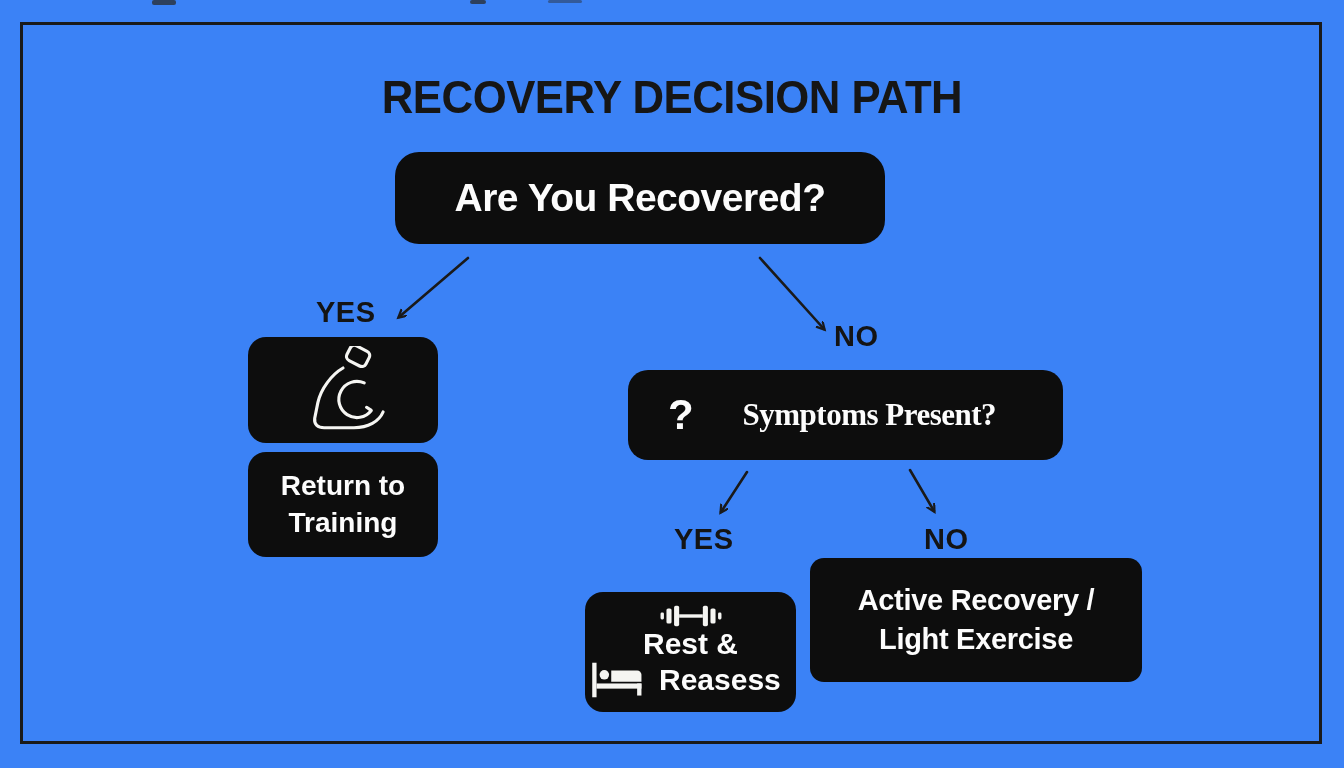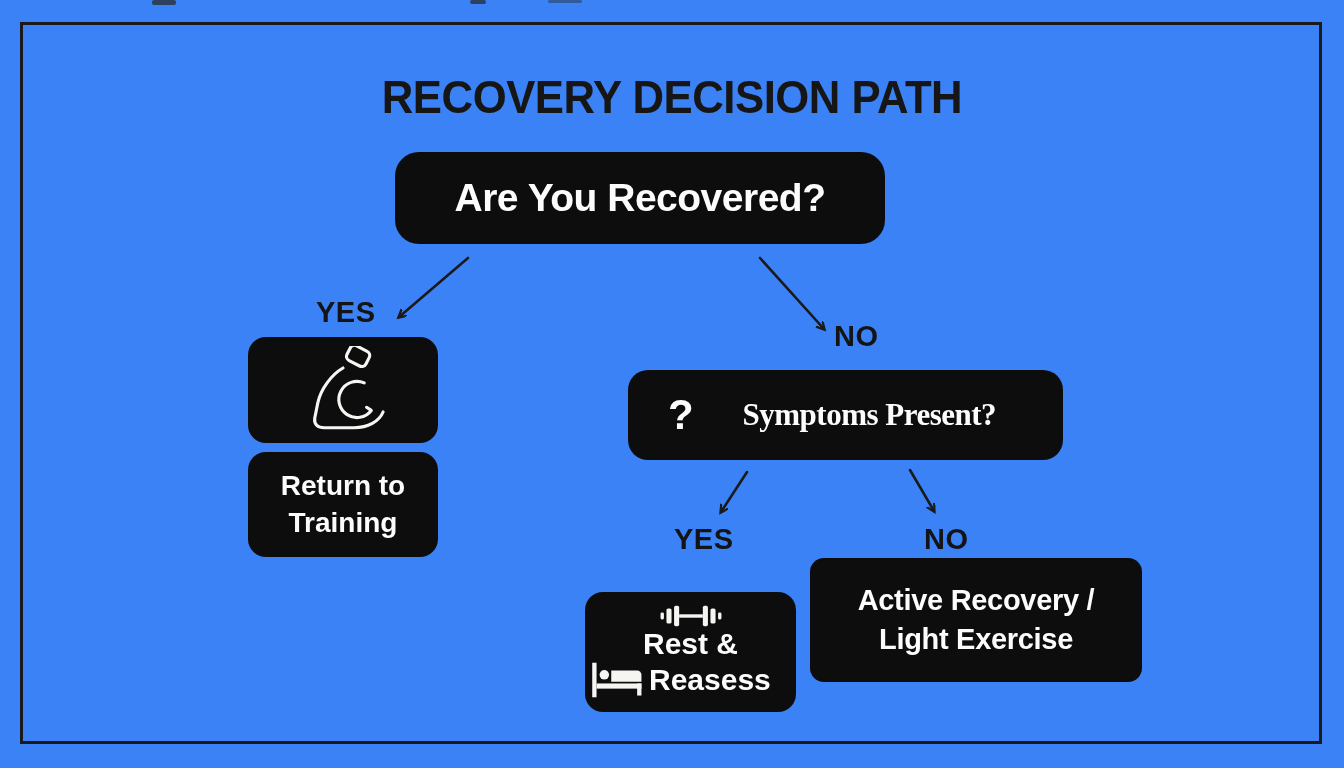--- a/index.html
+++ b/index.html
@@ -99,21 +99,21 @@
     font-size: 30px;
     line-height: 1.15;
     padding: 8px 6px;
     margin-top: 29px;
   }
   .node-rest .rest-row {
     display: flex;
     align-items: center;
     justify-content: flex-start;
     width: 100%;
-    gap: 2px;
+    gap: 12px;
   }
   .node-active {
     left: 810px; top: 558px; width: 332px; height: 124px;
     border-radius: 14px;
     font-size: 29px;
     line-height: 1.35;
     padding: 6px 14px;
     letter-spacing: -0.3px;
   }
   .branch-label {

